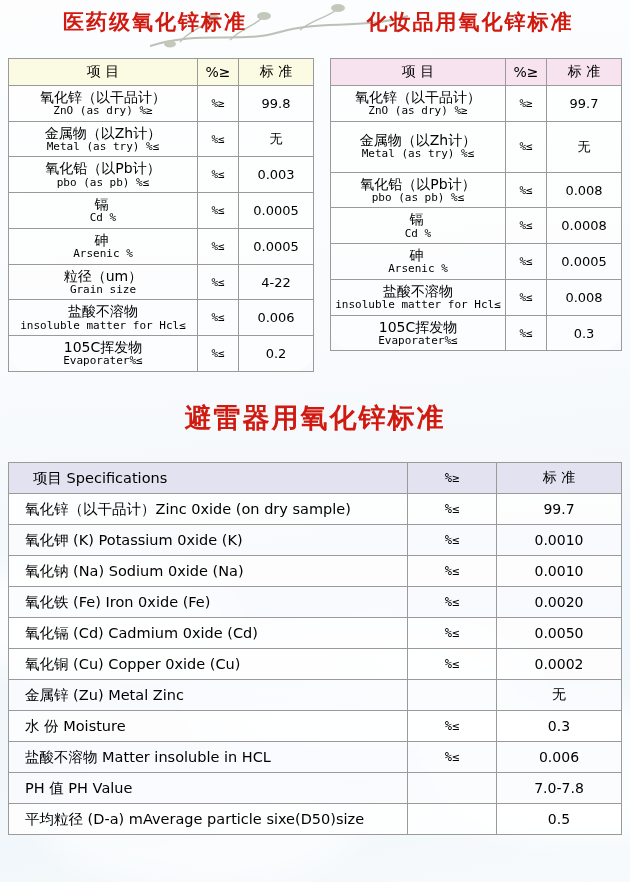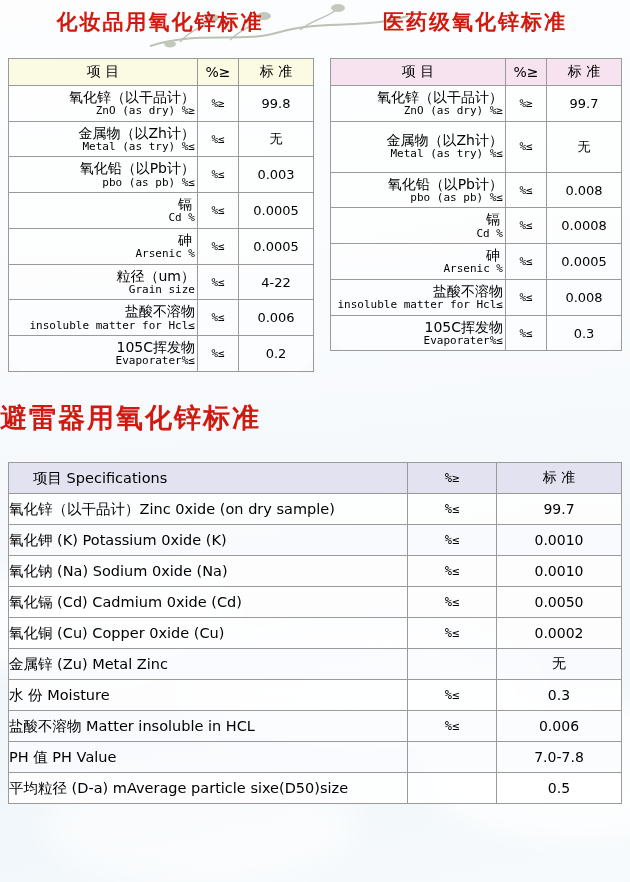--- a/index.html
+++ b/index.html
@@ -30,21 +30,21 @@
     filter: blur(14px);
     pointer-events: none;
   }
   .branch {
     position: absolute;
     pointer-events: none;
     opacity: 0.45;
   }
 
   .title {
-    text-align: left;
+    text-align: center;
     font-family: "DejaVu Sans", sans-serif;
     font-weight: bold;
     color: #d01a10;
     letter-spacing: 2px;
   }
   .title-row {
     position: absolute;
     top: 8px;
     left: 0;
     width: 630px;
@@ -97,21 +97,21 @@
   .tbl-small .hdr td {
     height: 26px;
     text-align: center;
     font-size: 14px;
     font-family: "DejaVu Sans", sans-serif;
   }
   #tbl-cosmetic .hdr td { background: #fbfbe3; }
   #tbl-pharma .hdr td { background: #f7e2ef; }
 
   .tbl-small td.c-item {
-    text-align: right;
+    text-align: center;
     padding: 3px 2px;
     line-height: 1.15;
   }
   .tbl-small td.c-unit {
     text-align: center;
     font-size: 11px;
     font-family: "DejaVu Sans Mono", monospace;
     width: 40px;
   }
   .tbl-small td.c-val {
@@ -138,21 +138,21 @@
   }
   #tbl-arrester .hdr td {
     background: #e2e2f0;
     text-align: center;
     font-size: 15px;
     font-family: "DejaVu Sans", sans-serif;
   }
   #tbl-arrester .hdr td.b-item { text-align: left; padding-left: 24px; }
   #tbl-arrester td.b-item {
     text-align: left;
-    padding-left: 0;
+    padding-left: 16px;
     font-size: 14.5px;
     font-family: "DejaVu Sans", sans-serif;
     white-space: nowrap;
   }
   #tbl-arrester td.b-unit {
     width: 88px;
     text-align: center;
     font-size: 12px;
     font-family: "DejaVu Sans Mono", monospace;
   }
@@ -180,22 +180,22 @@
     <path d="M30 42 C40 30 52 28 60 20" stroke="#6b7a5e" stroke-width="1.4" fill="none"></path>
     <path d="M80 40 C92 28 104 26 112 18" stroke="#6b7a5e" stroke-width="1.4" fill="none"></path>
     <path d="M150 30 C162 20 176 18 186 10" stroke="#6b7a5e" stroke-width="1.4" fill="none"></path>
     <ellipse cx="62" cy="18" rx="7" ry="4" fill="#7d8c6c"></ellipse>
     <ellipse cx="114" cy="16" rx="7" ry="4" fill="#7d8c6c"></ellipse>
     <ellipse cx="188" cy="8" rx="7" ry="4" fill="#7d8c6c"></ellipse>
     <ellipse cx="20" cy="44" rx="6" ry="3.5" fill="#7d8c6c"></ellipse>
   </svg>
 
   <div class="title-row">
+    <div class="title title-right">医药级氧化锌标准</div>
     <div class="title title-left">化妆品用氧化锌标准</div>
-    <div class="title title-right">医药级氧化锌标准</div>
   </div>
 
   <table class="tbl-small" id="tbl-cosmetic">
     <tbody>
         <tr class="hdr">
       <td>项  目</td>
       <td style="width:40px">%≥</td>
       <td style="width:74px">标  准</td>
     </tr>
     <tr>
@@ -348,20 +348,25 @@
     <tr class="rowbg-b">
       <td class="b-item">氧化钾 (K)    Potassium 0xide (K)</td>
       <td class="b-unit">%≤</td>
       <td class="b-val">0.0010</td>
     </tr>
     <tr class="rowbg-a">
       <td class="b-item">氧化钠 (Na)   Sodium 0xide (Na)</td>
       <td class="b-unit">%≤</td>
       <td class="b-val">0.0010</td>
     </tr>
+    <tr class="rowbg-b">
+      <td class="b-item">氧化铁 (Fe)   Iron 0xide (Fe)</td>
+      <td class="b-unit">%≤</td>
+      <td class="b-val">0.0020</td>
+    </tr>
     <tr class="rowbg-a">
       <td class="b-item">氧化镉 (Cd)   Cadmium 0xide (Cd)</td>
       <td class="b-unit">%≤</td>
       <td class="b-val">0.0050</td>
     </tr>
     <tr class="rowbg-a">
       <td class="b-item">氧化铜 (Cu)   Copper 0xide (Cu)</td>
       <td class="b-unit">%≤</td>
       <td class="b-val">0.0002</td>
     </tr>

